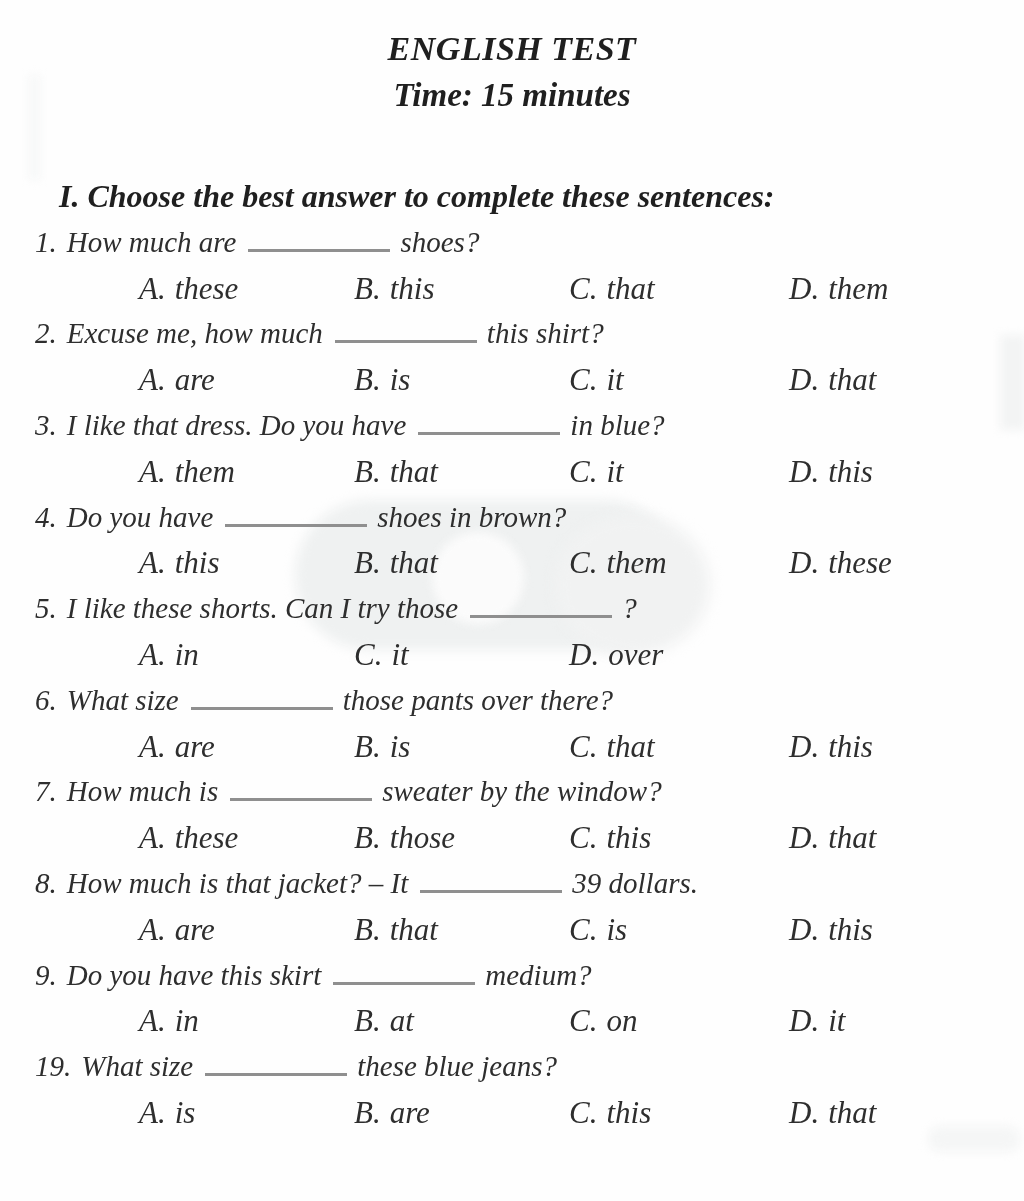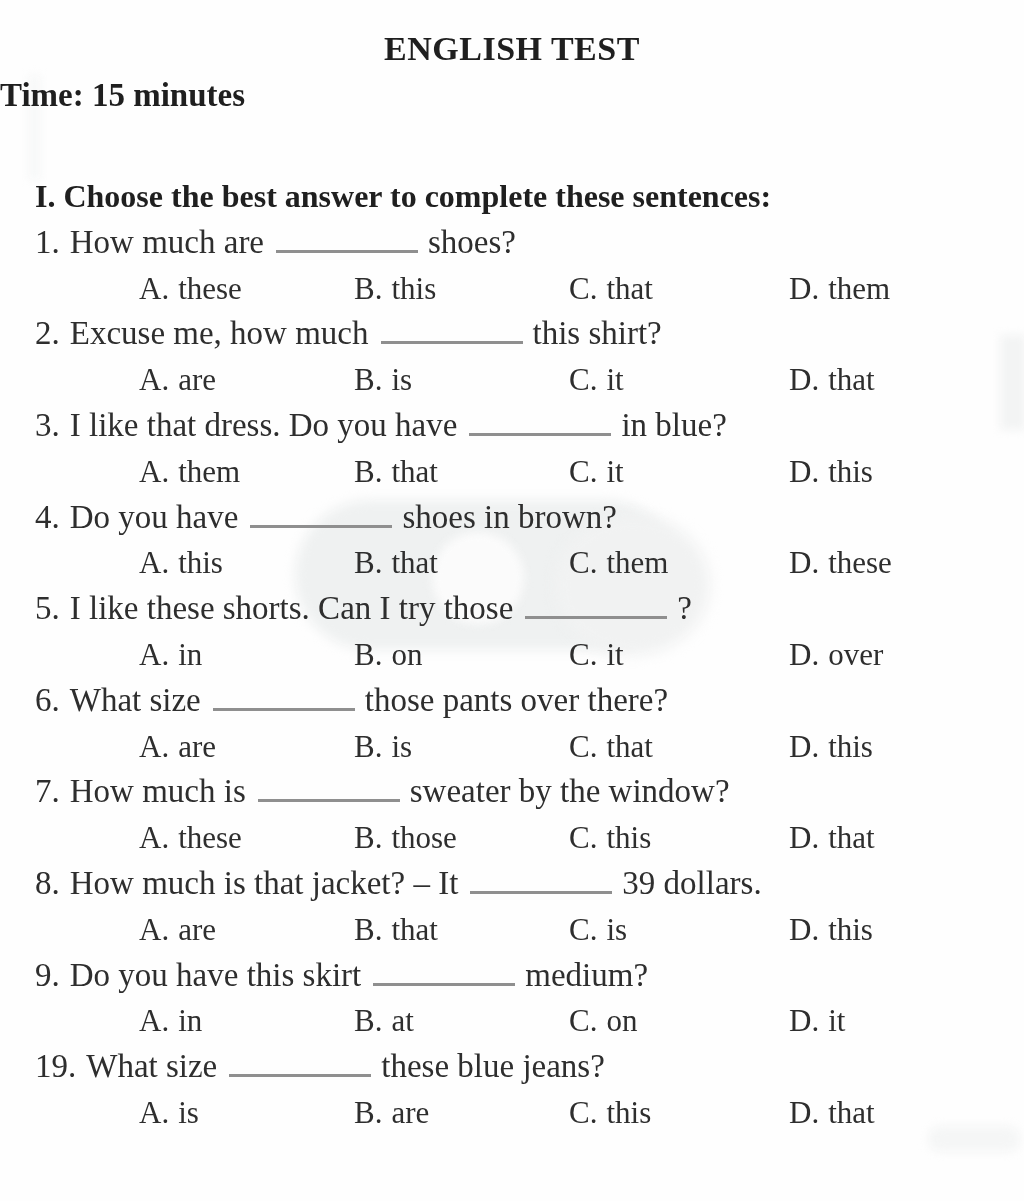--- a/index.html
+++ b/index.html
@@ -41,52 +41,54 @@
     left: 1000px; top: 335px; width: 26px; height: 95px;
     background: #f3f4f4; filter: blur(5px);
   }
   .smudge-bottom {
     left: 928px; top: 1126px; width: 92px; height: 26px;
     background: #f5f6f6; border-radius: 12px; filter: blur(5px);
   }
   .content {
     position: relative; z-index: 2;
     filter: blur(0.55px);
+    font-style: italic;
   }
   .title {
     padding-top: 26px;
     text-align: center;
     font-weight: bold;
     font-size: 34px;
     line-height: 46px;
     color: #1f1f1f;
     letter-spacing: 0.5px;
     white-space: nowrap;
   }
   .subtitle {
-    text-align: left;
+    text-align: center;
     font-weight: bold;
     font-size: 33px;
     line-height: 46px;
     color: #1f1f1f;
     white-space: nowrap;
   }
   .heading {
     margin-top: 56px;
     padding-left: 35px;
     font-weight: bold;
     font-size: 32px;
     line-height: 45.8px;
     height: 45.8px;
     color: #1f1f1f;
     white-space: nowrap;
+    margin-left: 24px;
   }
   .q-line {
     padding-left: 35px;
-    font-size: 33px;
+    font-size: 29px;
     line-height: 45.8px;
     height: 45.8px;
     white-space: nowrap;
     color: #2e2e2e;
   }
   .qnum { margin-right: 10px; }
   .qpre { margin-right: 12px; }
   .blank {
     display: inline-block;
     width: 142px; height: 30px;
@@ -157,21 +159,20 @@
     <span class="opt"><span class="olabel">A.</span><span class="otext">this</span></span>
     <span class="opt"><span class="olabel">B.</span><span class="otext">that</span></span>
     <span class="opt"><span class="olabel">C.</span><span class="otext">them</span></span>
     <span class="opt"><span class="olabel">D.</span><span class="otext">these</span></span>
   </div>
 
   <div class="q-line"><span class="qnum">5.</span><span class="qpre">I like these shorts. Can I try those</span><span class="blank"></span><span class="qpost">?</span>
   </div>
   <div class="opt-row">
     <span class="opt"><span class="olabel">A.</span><span class="otext">in</span></span>
-    <span class="opt"><span class="olabel">B.</span><span class="otext">on</span></span>
     <span class="opt"><span class="olabel">C.</span><span class="otext">it</span></span>
     <span class="opt"><span class="olabel">D.</span><span class="otext">over</span></span>
   </div>
 
   <div class="q-line"><span class="qnum">6.</span><span class="qpre">What size</span><span class="blank"></span><span class="qpost">those pants over there?</span>
   </div>
   <div class="opt-row">
     <span class="opt"><span class="olabel">A.</span><span class="otext">are</span></span>
     <span class="opt"><span class="olabel">B.</span><span class="otext">is</span></span>
     <span class="opt"><span class="olabel">C.</span><span class="otext">that</span></span>

